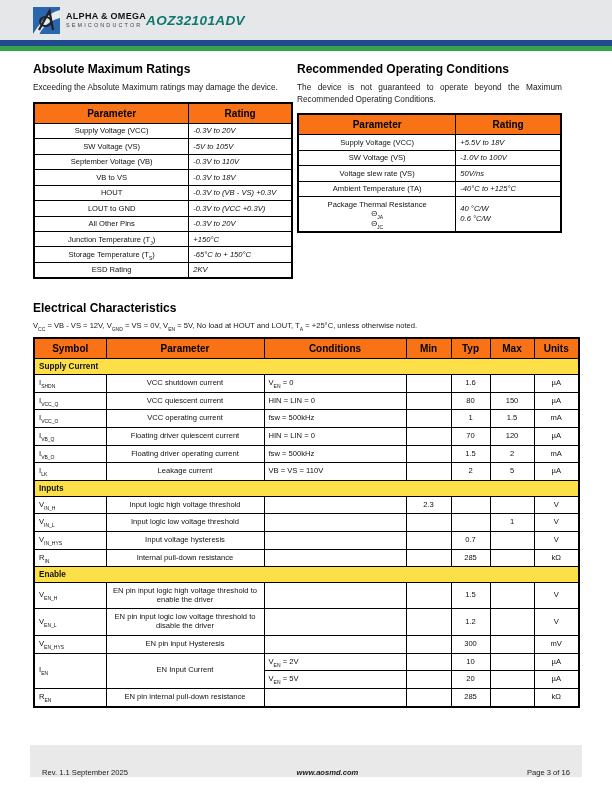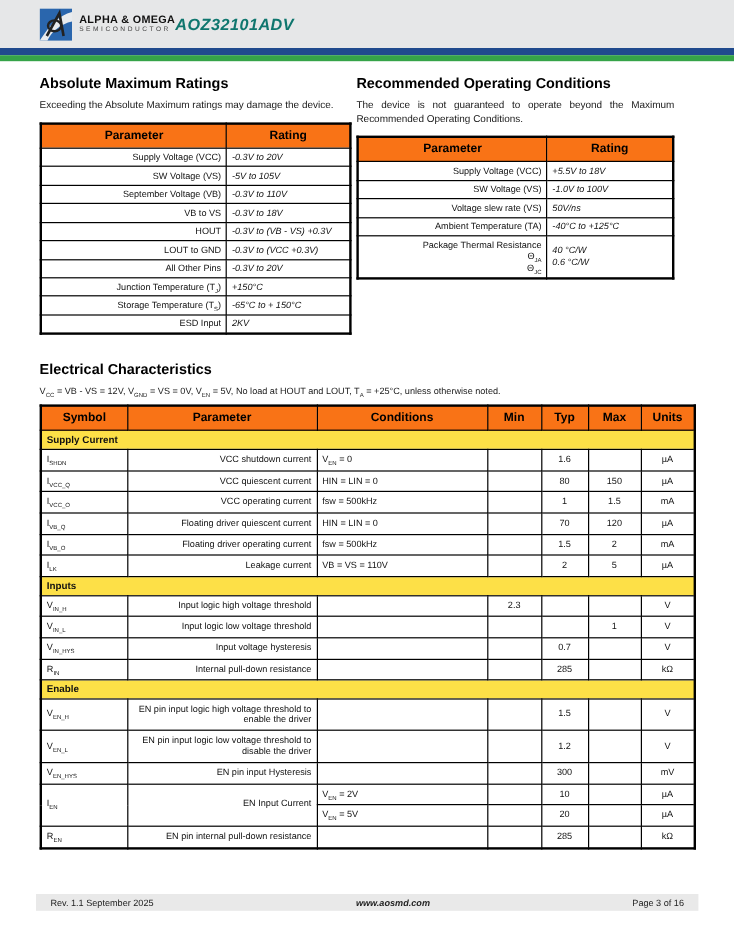--- a/index.html
+++ b/index.html
@@ -25,32 +25,32 @@
   .note-italic { font-size:8.3px; line-height:1.4; text-align:justify; margin:0 0 8px 0; }
   .elec-sec { margin-top:22px; }
   .elec-note { font-size:7.6px; margin:0 0 7px 0; }
 
   
   .dtable { border-collapse:collapse; width:100%; table-layout:fixed; border:2px solid #000; }
   .dtable th { background:#f97316; border:1px solid #000; font-size:10px; font-weight:bold;
                padding:4px 2px; color:#000; }
   .dtable td { border:1px solid #000; font-size:7.6px; padding:2.5px 4px; line-height:1.25;
                vertical-align:middle; color:#111; }
-  td.p { text-align:right; }
+  td.p { text-align:center; }
   td.r { text-align:left;font-style:italic; }
   sub { font-size:66%; line-height:0; }
 
   .etable td { padding:4px 4px; line-height:1.15; }
   .etable td.num { text-align:center; padding:4px 2px; }
   .etable tr.section td { background:#fde047; font-weight:bold; font-size:8.2px; padding:2.5px 4px; }
   .etable td.sym, .etable td.c { text-align:left; }
 
   
-  .footer { position:absolute; left:30px; right:30px; top:745px; height:14px; background:#e9e9e9;
-            display:flex; align-items:center; justify-content:space-between; padding:0 12px;
+  .footer { position:absolute; left:30px; right:30px; top:745px; height:32px; background:#e9e9e9;
+            display:flex; align-items:flex-end; justify-content:space-between; padding:0 12px;
             box-sizing:border-box; font-size:7.6px; color:#222; }
   .url { font-weight:bold; font-style:italic; }
 </style>
 </head>
 <body>
 
 <div class="page">
 
   <header class="band">
     <div class="brand">
@@ -118,21 +118,21 @@
               </tr>
               <tr>
                 <td class="p">Junction Temperature (T<sub>J</sub>)</td>
                 <td class="r">+150°C</td>
               </tr>
               <tr>
                 <td class="p">Storage Temperature (T<sub>S</sub>)</td>
                 <td class="r">-65°C to + 150°C</td>
               </tr>
               <tr>
-                <td class="p">ESD Input</td>
+                <td class="p">ESD Rating</td>
                 <td class="r">2KV</td>
               </tr>
             </tbody>
         </table>
       </section>
 
       <section class="col-right">
         <h2>Recommended Operating Conditions</h2>
         <p class="note-italic">The device is not guaranteed to operate beyond the Maximum Recommended Operating Conditions.</p>
         <table class="dtable">

